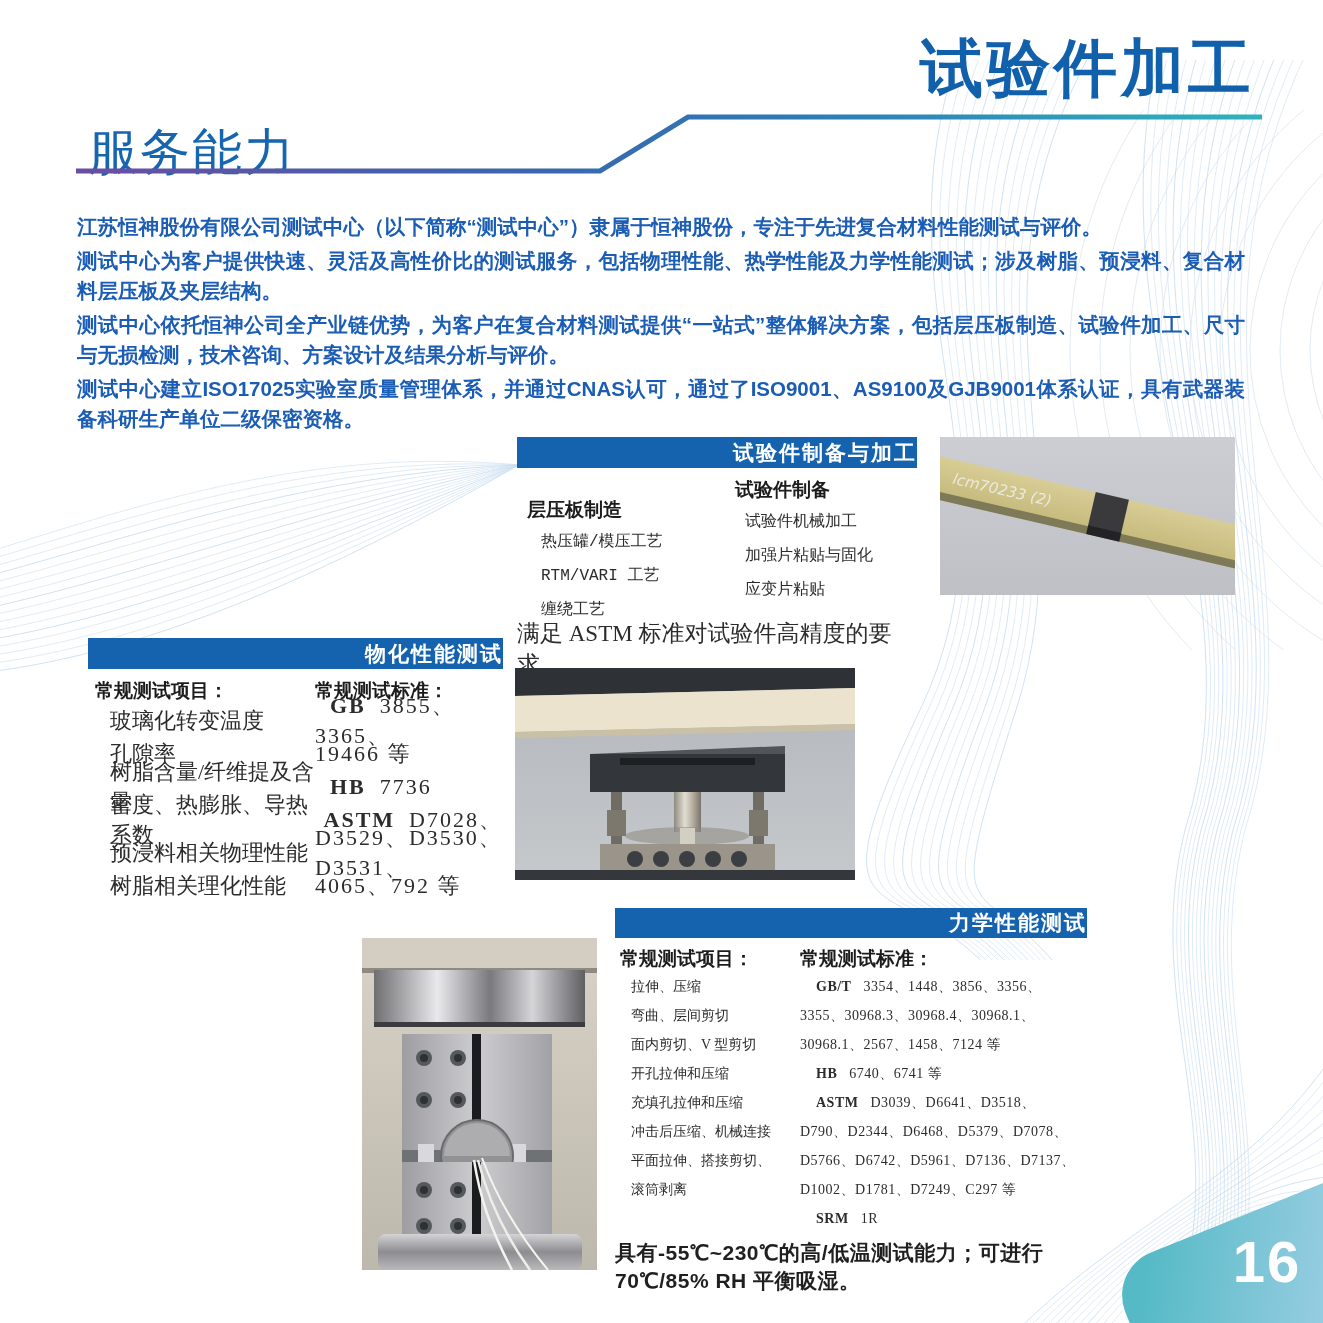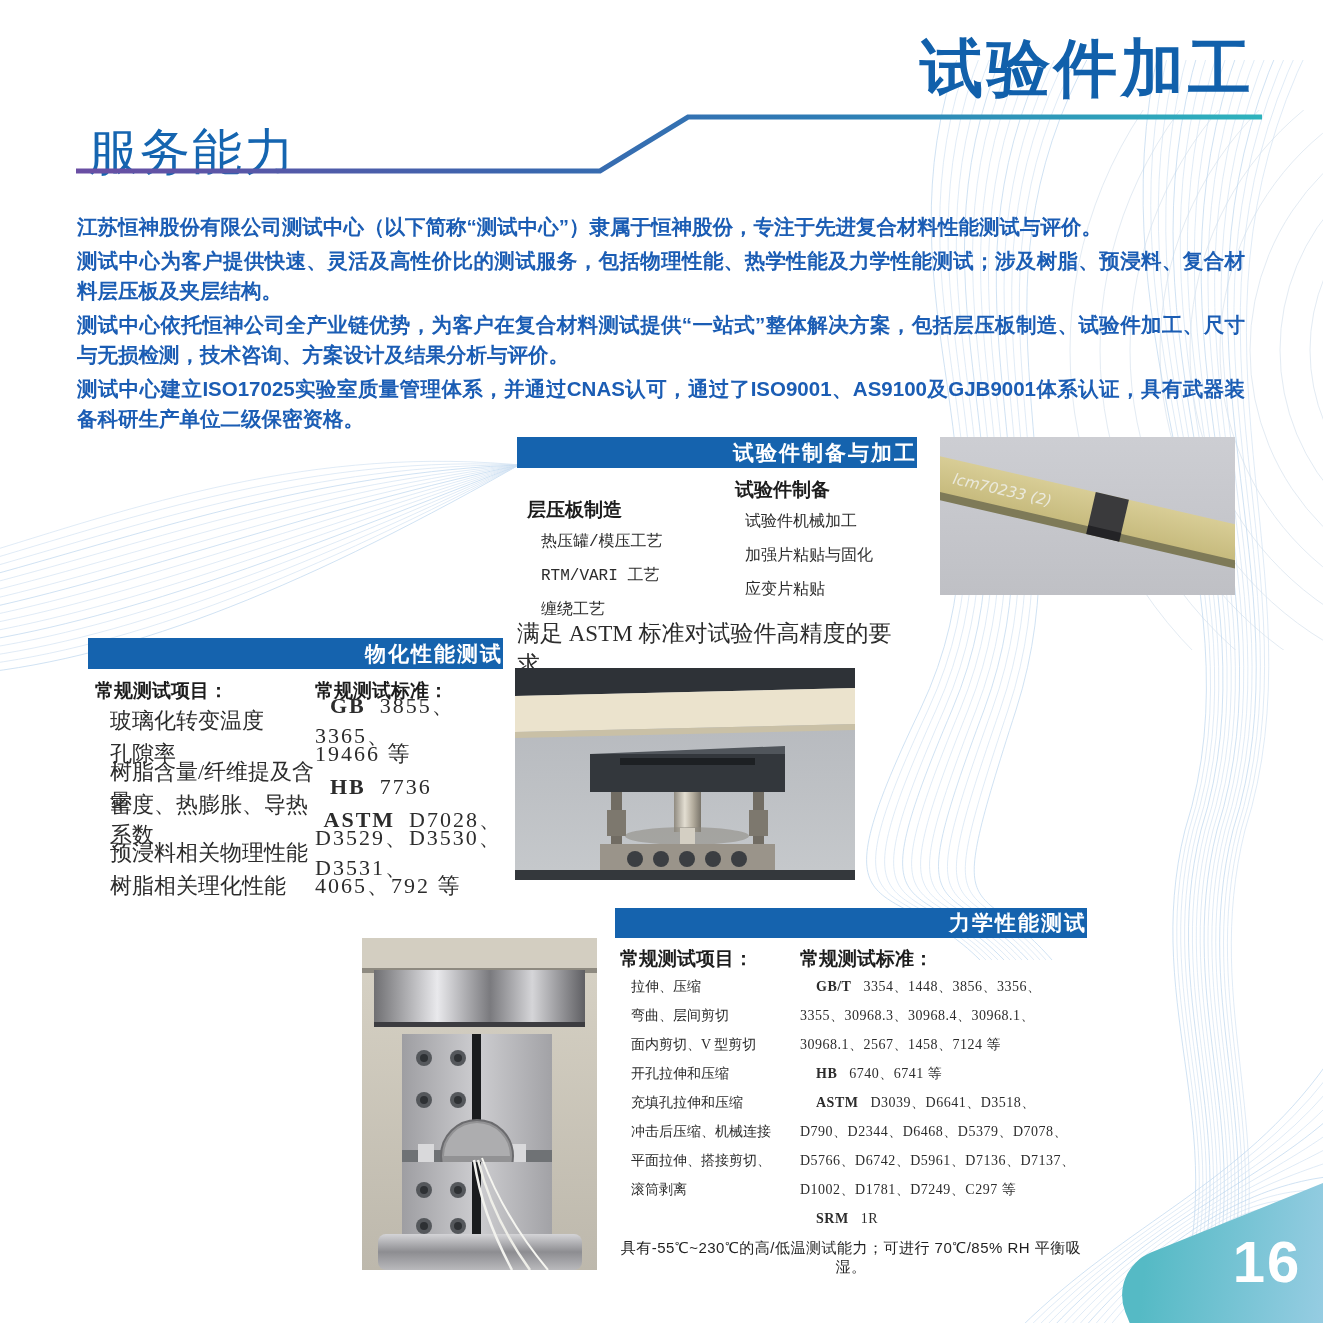--- a/index.html
+++ b/index.html
@@ -44,21 +44,21 @@
   
   .mech{left:615px;top:908px;width:472px;}
   .mech .bar{height:30px;line-height:30px;}
   .mech .headrow{margin-top:8px;height:26px;}
   .mech .ci{width:185px;padding-left:5px;box-sizing:border-box;}
   .mech .row{height:29px;font-size:14px;}
   .mech .row .ci{padding-left:16px;}
   .mech .cs{flex:1;letter-spacing:.5px;}
   .mech .key{font-weight:bold;}
   .mech .haskey .key{margin-left:16px;margin-right:12px;}
-  .mech .note{margin-top:6px;font-size:15px;font-weight:normal;color:#1f1f1f;letter-spacing:.5px;text-align:center;}
+  .mech .note{margin-top:6px;font-size:21px;font-weight:bold;color:#1f1f1f;letter-spacing:.5px;}
   
   .photo{position:absolute;display:block;}
   
   .corner{position:absolute;left:1158px;top:1196px;width:330px;height:330px;border-radius:46px;
           transform:rotate(-22deg);
           background:linear-gradient(118deg,#55bac5 8%,#9fcfe6 55%,#cfe6f2 95%);}
   .page-number{position:absolute;left:1212px;top:1228px;width:110px;text-align:center;
           font-size:58px;font-weight:bold;color:#ffffff;letter-spacing:2px;}
 </style>
 </head>

